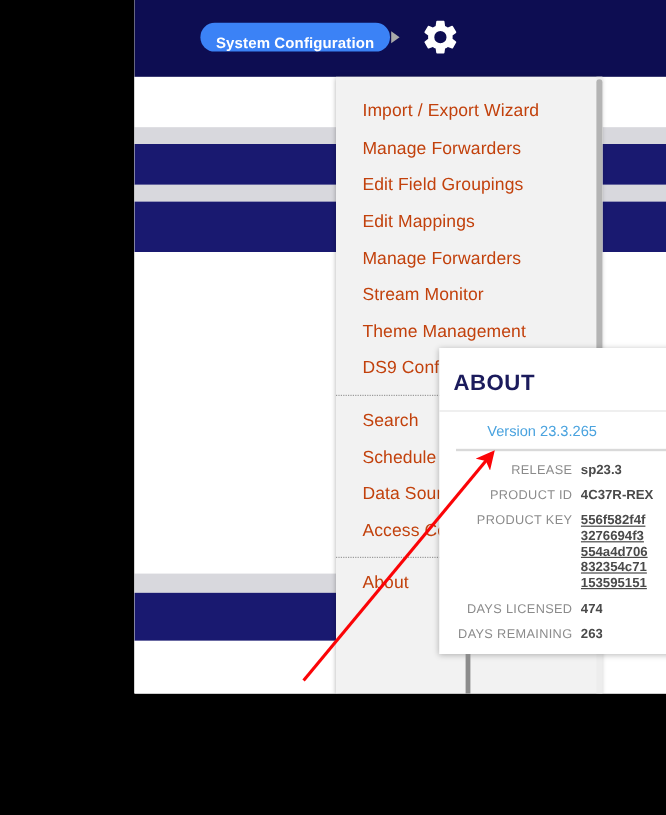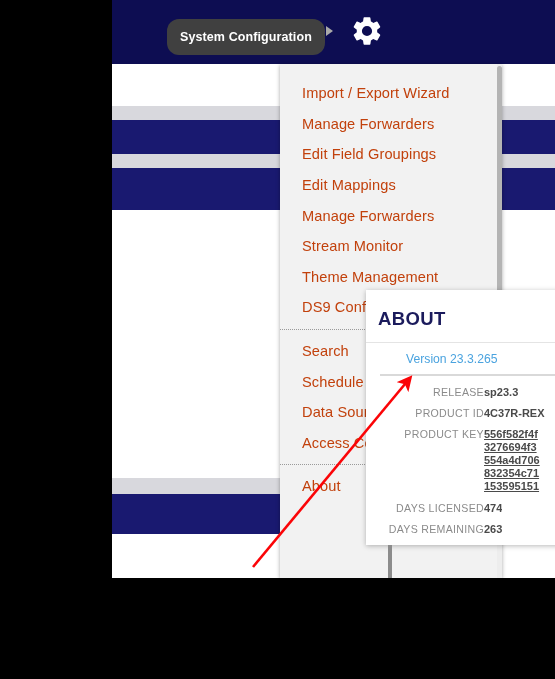--- a/index.html
+++ b/index.html
@@ -14,24 +14,24 @@
   
   .app-window{
     position:absolute; left:112px; top:0; width:443px; height:578px;
     background:#ffffff; overflow:hidden;
   }
   .app-header{
     position:absolute; left:0; top:0; width:443px; height:64px;
     background:#0d0d52;
   }
   .tooltip{
-    position:absolute; left:55px; top:19px; height:36px;
-    background:#404040; border-radius:12px;
+    position:absolute; left:55px; top:19px; height:24px;
+    background:#3b82f6; border-radius:12px;
     padding:0 13px;
-    display:flex; align-items:center;
+    display:flex; align-items:flex-end;
     color:#ffffff; font-size:12.5px; font-weight:bold;
     letter-spacing:.1px; white-space:nowrap;
   }
   .tooltip-arrow{
     position:absolute; left:214px; top:26px;
     width:0;height:0;
     border-top:5px solid transparent;
     border-bottom:5px solid transparent;
     border-left:7px solid #a9a9a9;
   }
@@ -105,21 +105,21 @@
     background:#d9d9d9;
   }
   .about-table{
     position:absolute; left:0; top:96px; width:200px;
   }
   .about-row{
     display:flex; align-items:flex-start;
     margin-bottom:9px;
   }
   .about-label{
-    width:118px; text-align:right; 
+    width:118px; text-align:right; padding-right:7px;
     color:#8b8b8b; font-size:10.6px; letter-spacing:.3px;
     white-space:nowrap; flex:0 0 118px;
   }
   .about-value{
     color:#4a4a4a; font-size:11px; font-weight:bold;
     white-space:nowrap; overflow:hidden;
   }
   .about-key{ line-height:1.18;text-decoration:underline; }
 
   .panel-scroll{

